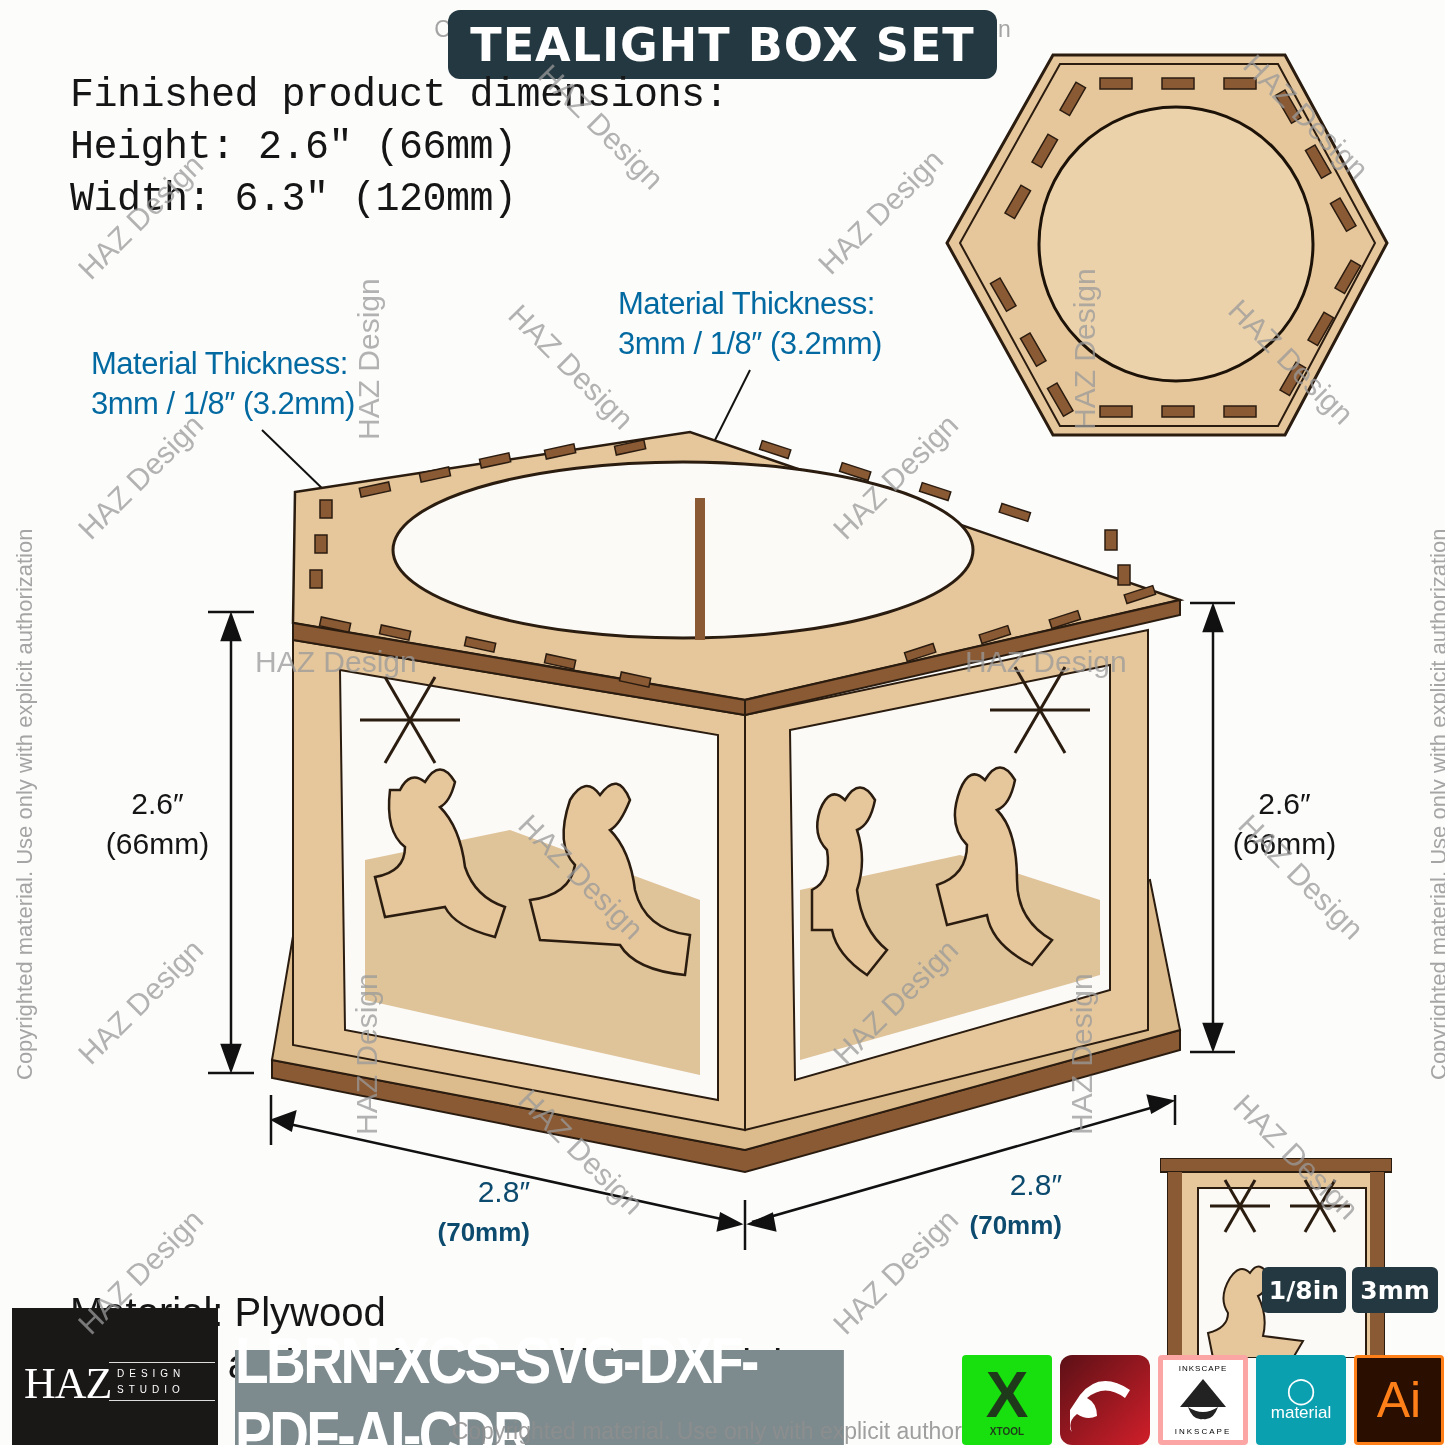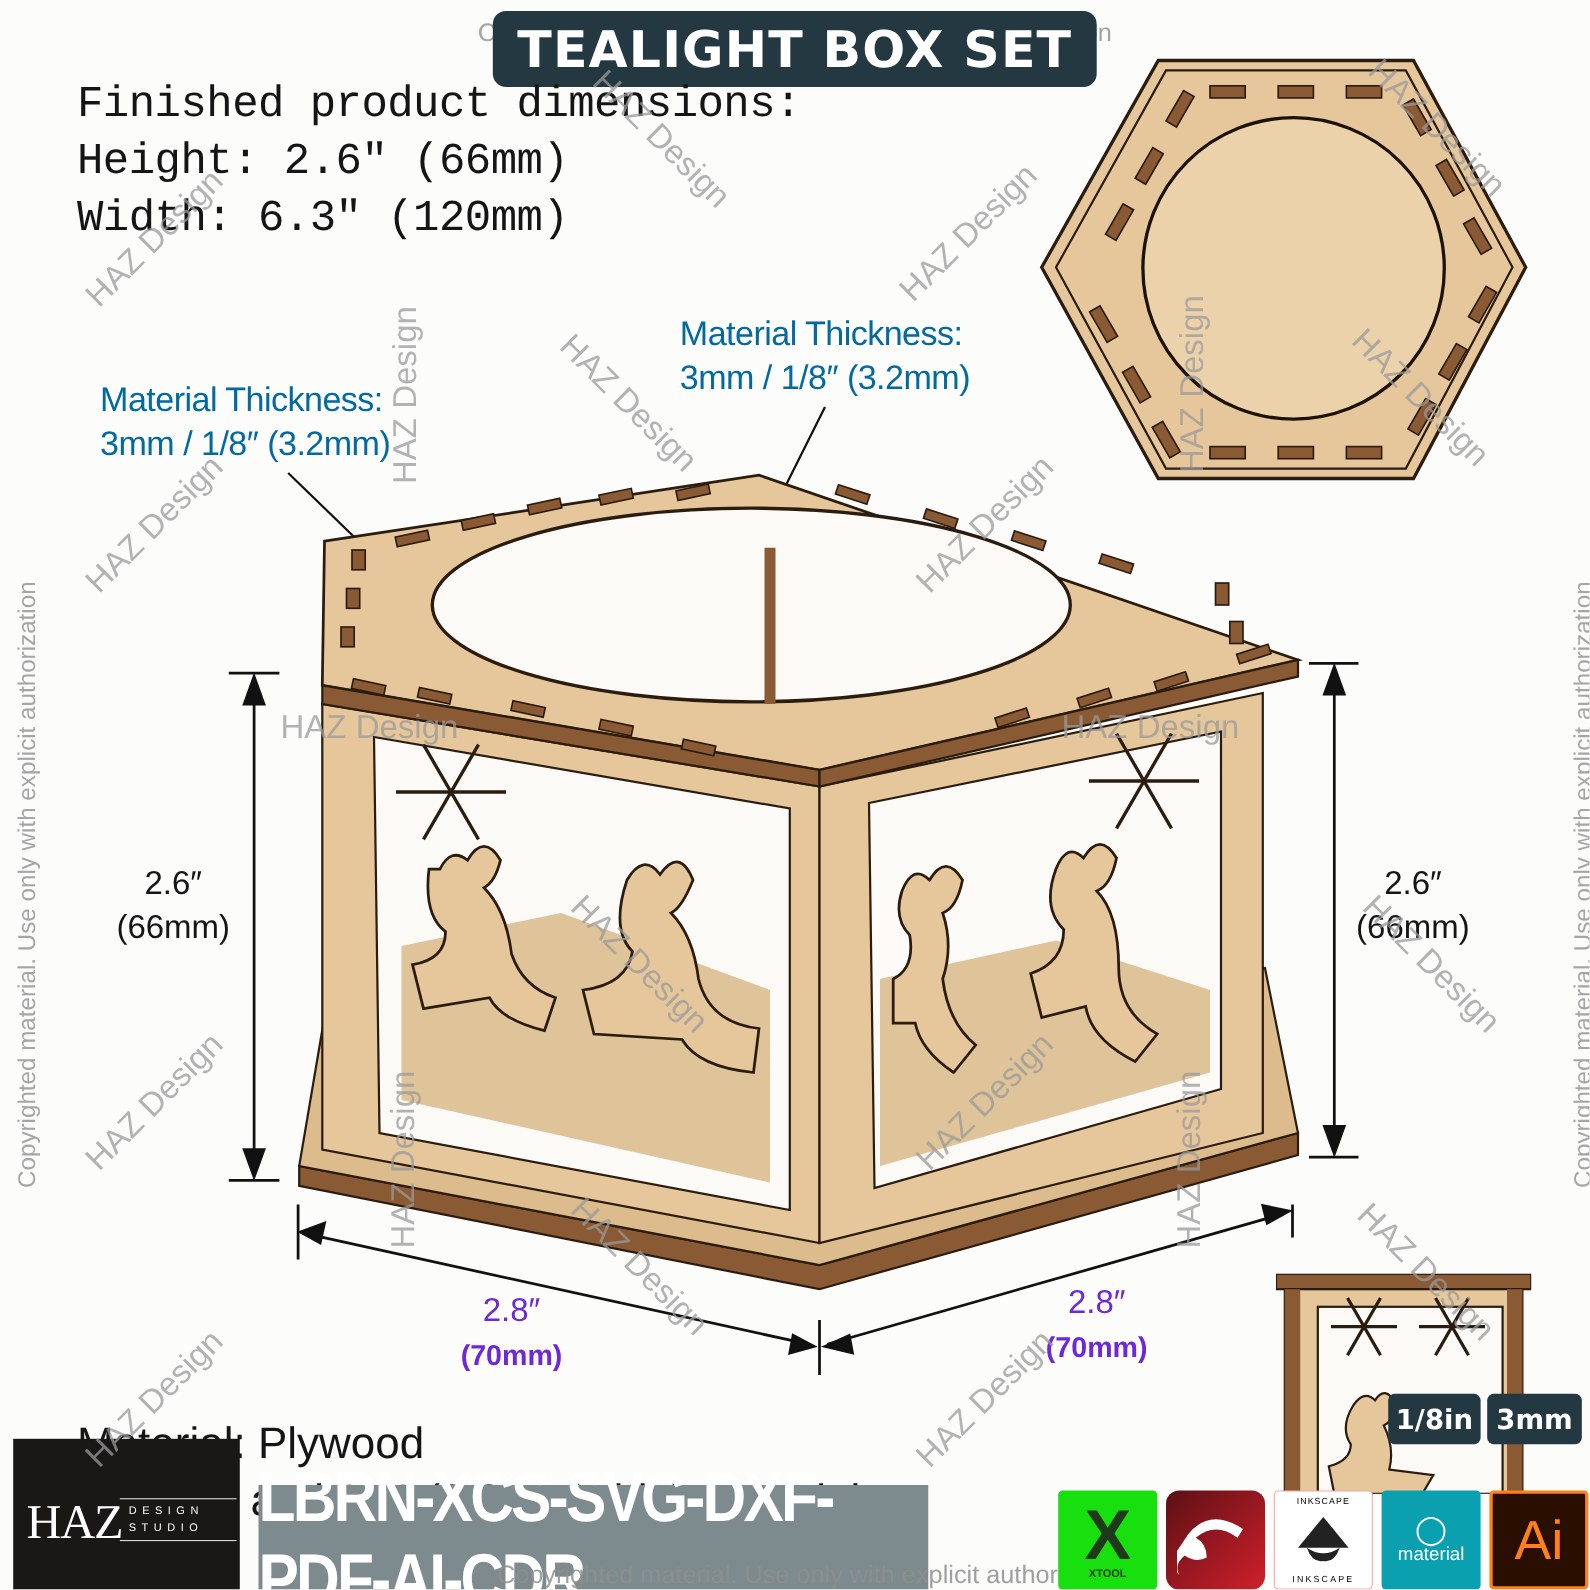--- a/index.html
+++ b/index.html
@@ -5,21 +5,21 @@
   html,body{margin:0;padding:0;}
   body{width:1445px;height:1445px;position:relative;overflow:hidden;background:#fcfcfb;font-family:"Liberation Sans",sans-serif;}
   .abs{position:absolute;}
   .title-banner{left:448px;top:10px;width:549px;height:69px;background:#233840;border-radius:12px;color:#fff;font-weight:bold;font-size:46px;letter-spacing:1px;display:flex;align-items:center;justify-content:center;font-family:"DejaVu Sans",sans-serif;}
   .wm-top{left:0;top:16px;width:1445px;text-align:center;color:#8f8f8f;font-size:23px;opacity:.8;}
   .wm-bottom{left:300px;top:1418px;width:880px;text-align:center;color:#8f8f8f;font-size:23px;opacity:.85;}
   .wm-vert{color:#a5a5a5;font-size:22px;white-space:nowrap;transform-origin:left top;}
   .dims{left:70px;top:70px;color:#151515;font-size:40px;line-height:52px;font-family:Liberation Mono, monospace;letter-spacing:-0.5px;}
   .label{color:#0369a1;font-size:31px;line-height:40px;letter-spacing:-0.5px;}
   .dimtext{color:#151515;font-size:30px;line-height:40px;text-align:center;}
-  .dimtext-b{color:#6d28d9;font-size:30px;line-height:40px;text-align:center;}
+  .dimtext-b{color:#0c4a6e;font-size:30px;line-height:40px;text-align:right;}
   .dimtext-b .mm{font-weight:bold;font-size:26px;}
   .haz-wm{color:#9a9a9a;font-size:30px;white-space:nowrap;opacity:.75;}
   .logo{left:12px;top:1308px;width:206px;height:137px;background:#1a1717;color:#fff;}
   .formats{left:235px;top:1350px;width:708px;height:95px;background:#7d8a8e;color:#fff;font-weight:bold;font-size:64px;display:flex;align-items:center;justify-content:center;font-family:"Liberation Sans",sans-serif;letter-spacing:-3px;transform:scaleX(.86);transform-origin:left center;}
   .material{left:70px;top:1286px;color:#151515;font-size:40px;line-height:52px;}
   .sw-icon{top:1355px;width:90px;height:90px;border-radius:4px;display:flex;align-items:center;justify-content:center;}
   .thick-badge{top:1267px;height:46px;background:#233840;color:#fff;font-weight:bold;font-size:25px;display:flex;align-items:center;justify-content:center;border-radius:6px;font-family:"DejaVu Sans",sans-serif;}
 </style>
 </head>
 <body>
@@ -229,21 +229,21 @@
 
 <div class="abs sw-icon" style="left:962px;background:#18e00e;flex-direction:column">
   <span style="font-size:64px;font-weight:bold;color:#1f3a1a;line-height:62px">X</span>
   <span style="font-size:10px;font-weight:bold;color:#1f3a1a">XTOOL</span>
 </div>
 <div class="abs sw-icon" style="left:1060px;background:linear-gradient(135deg,#5c1016,#d01f2a);border-radius:12px">
   <svg width="70" height="70" viewBox="0 0 70 70">
     <path d="M10,30 q20,-25 50,-5 l-5,8 q-20,-15 -38,0 q10,5 10,18 q-10,5 -20,-2 q-10,8 -5,18 q-8,-10 -2,-22z" fill="#fff"></path>
   </svg>
 </div>
-<div class="abs sw-icon" style="left:1158px;background:#fff;border:1px solid #fca5a5;flex-direction:column;justify-content:space-between;padding:4px 0;box-sizing:border-box">
+<div class="abs sw-icon" style="left:1158px;background:#fff;border:5px solid #fca5a5;flex-direction:column;justify-content:space-between;padding:4px 0;box-sizing:border-box">
   <span style="font-size:8px;letter-spacing:1px">INKSCAPE</span>
   <svg width="50" height="46" viewBox="0 0 50 46">
       <polygon points="25,2 48,30 2,30" fill="#222"></polygon>
       <path d="M10,30 q15,10 30,0 q-5,14 -15,12 q-10,2 -15,-12z" fill="#222"></path>
     </svg>
   <span style="font-size:8px;letter-spacing:2px">INKSCAPE</span>
 </div>
 <div class="abs sw-icon" style="left:1256px;background:#0aa0b0;flex-direction:column">
   <span style="color:#fff;font-size:26px;line-height:26px">◯</span>
   <span style="color:#fff;font-size:17px">material</span>

